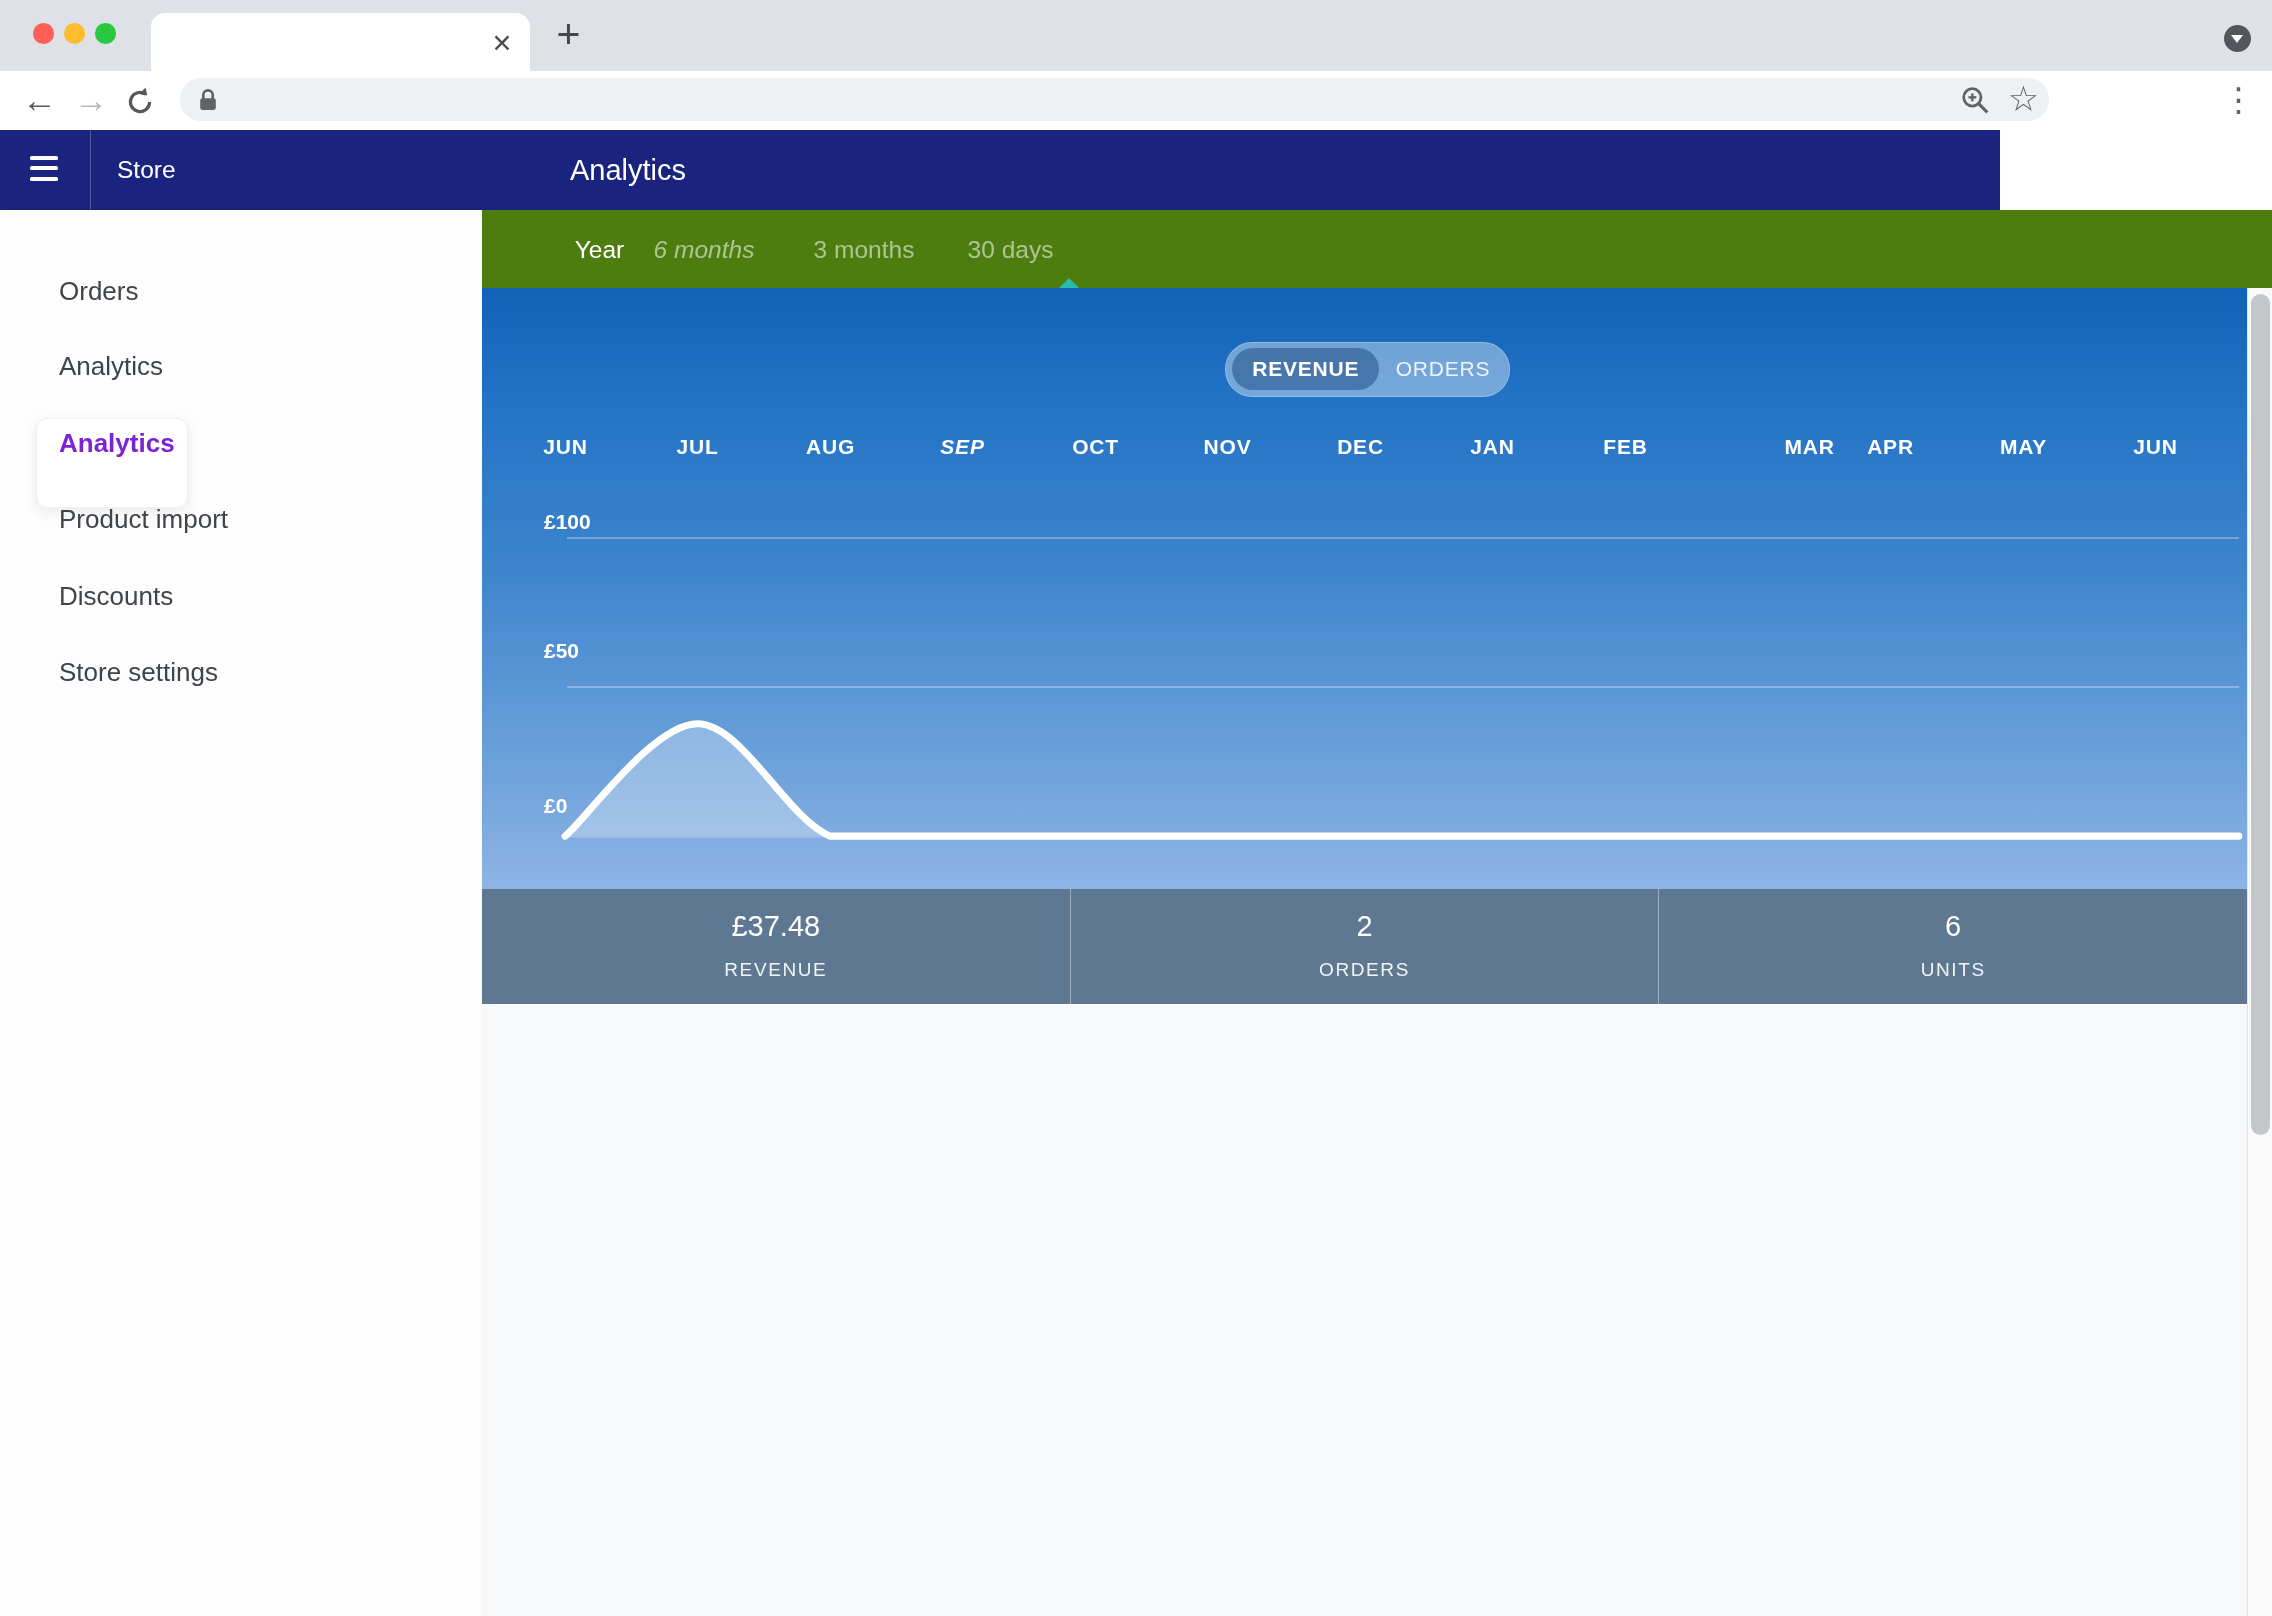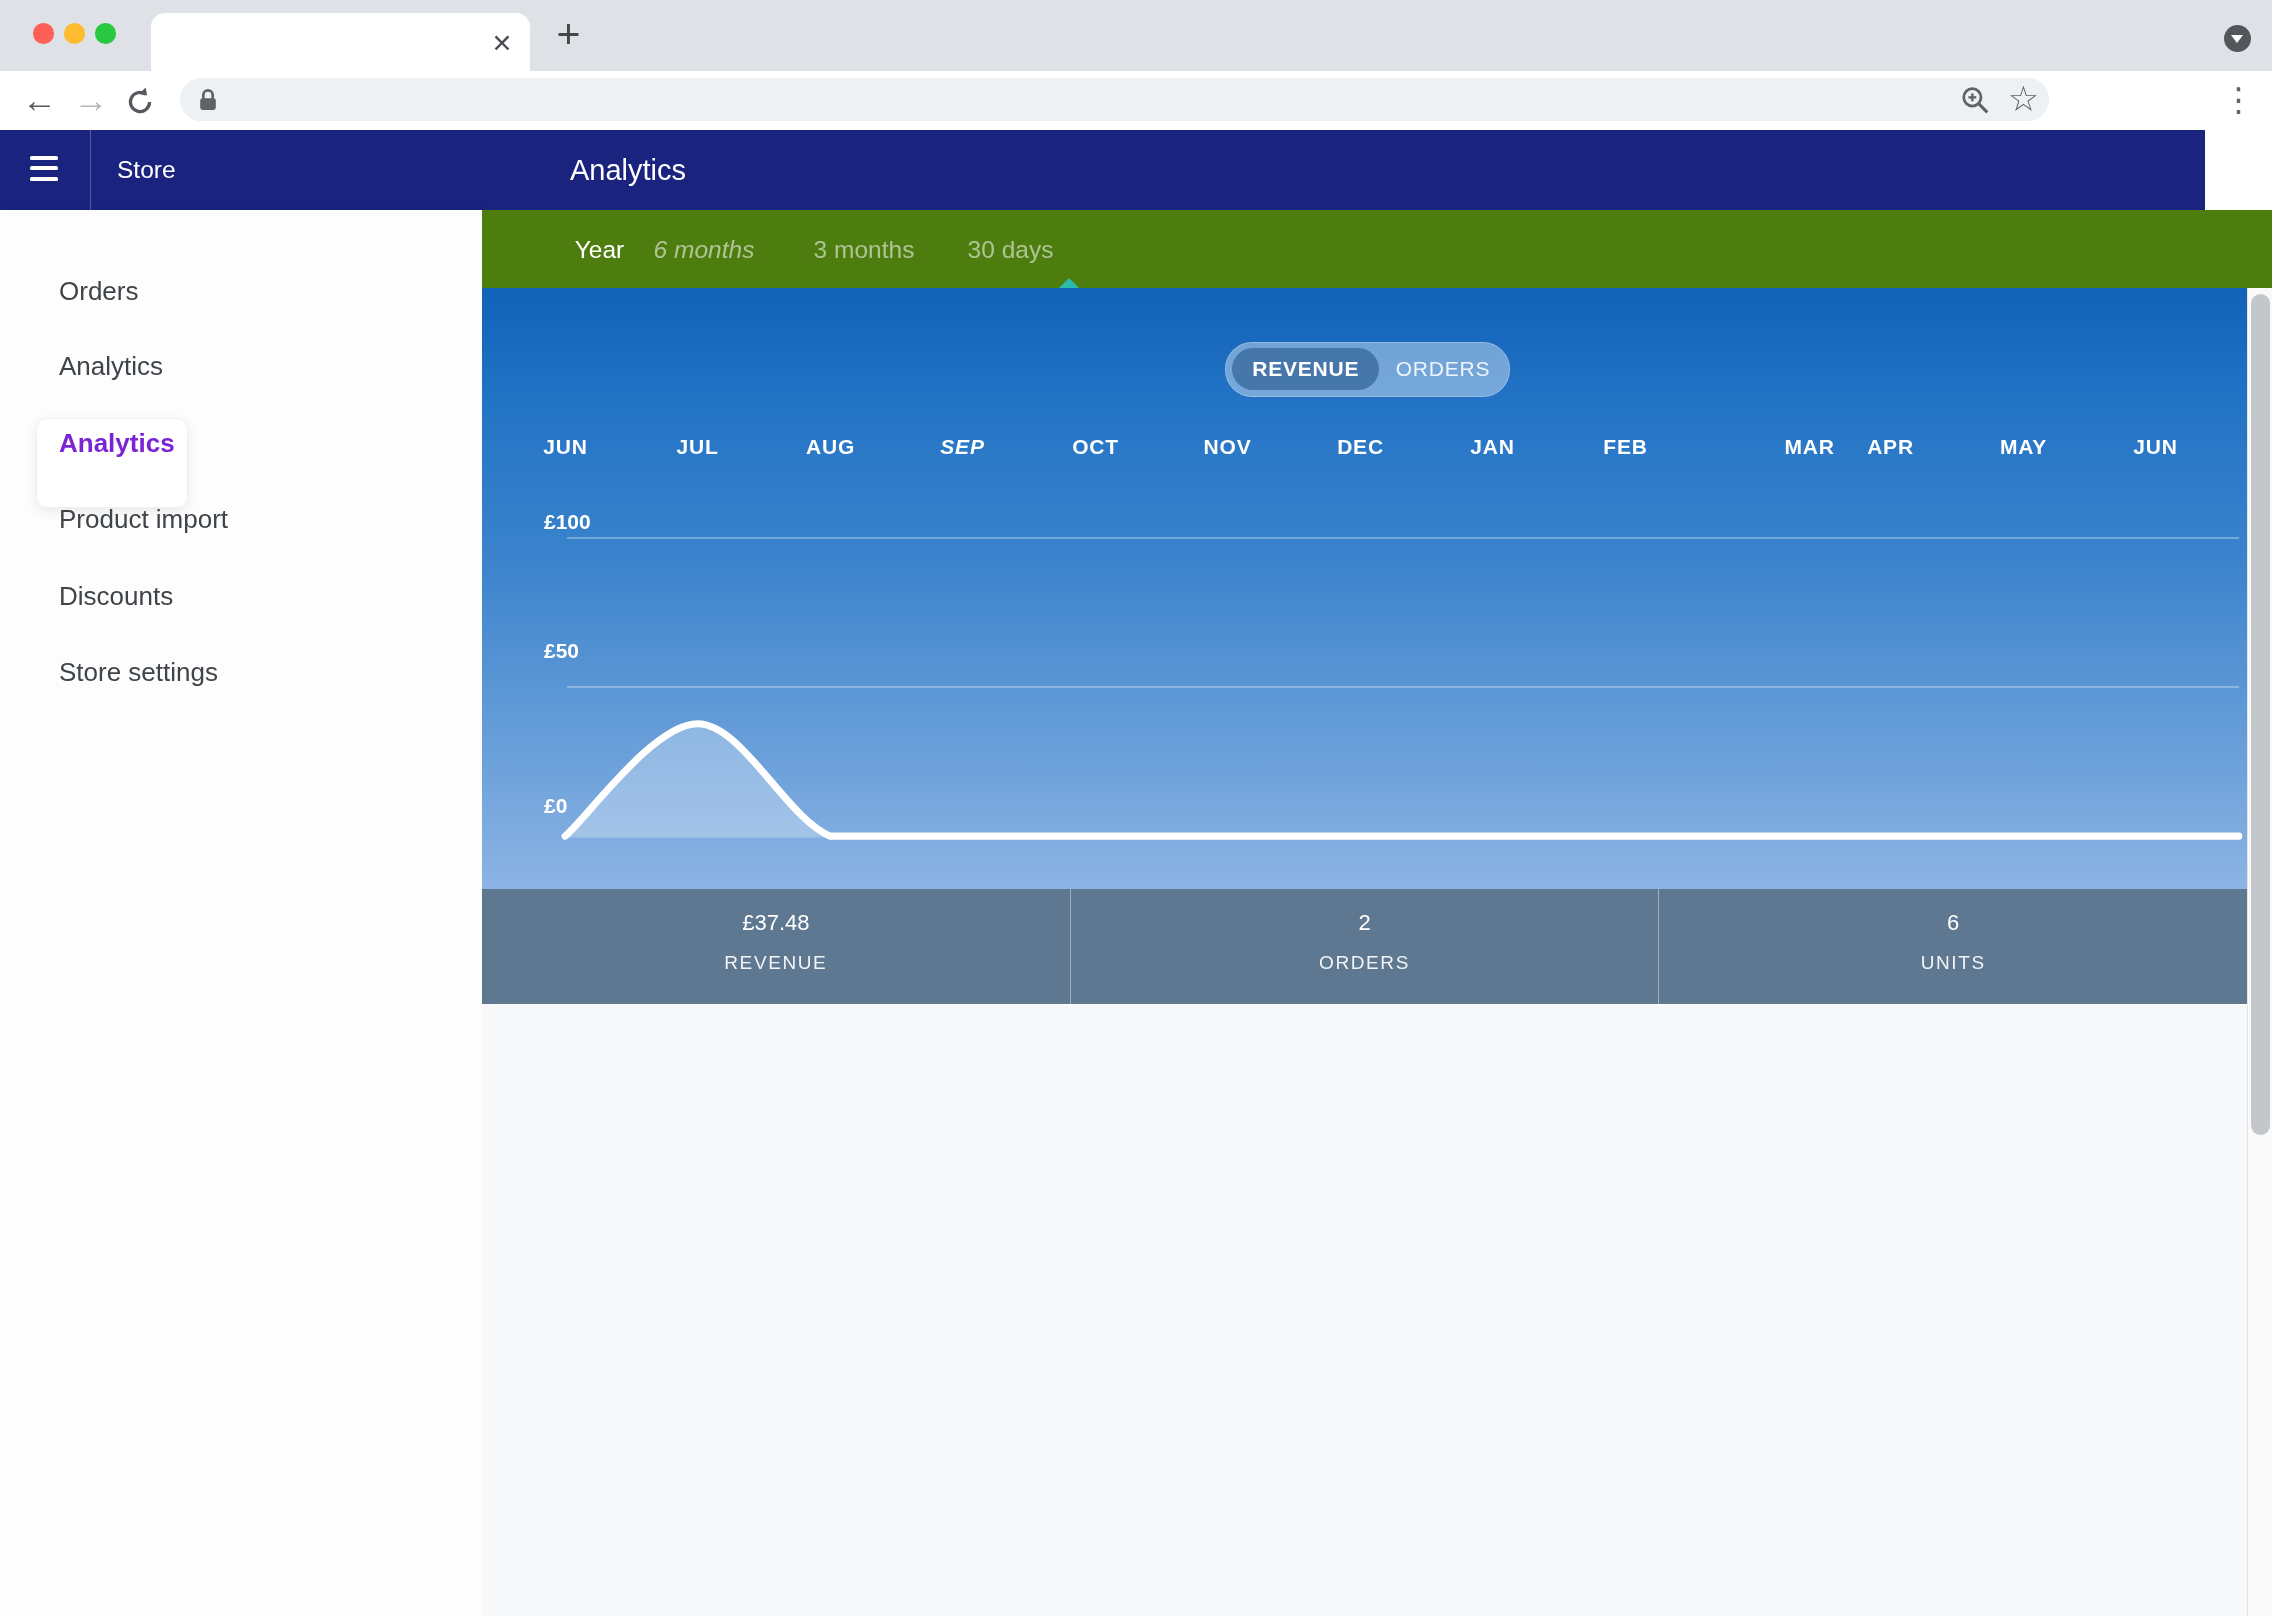--- a/index.html
+++ b/index.html
@@ -18,21 +18,21 @@
   #tab-overflow .tri{position:absolute;left:7px;top:10.3px;width:0;height:0;
       border-left:6.3px solid transparent;border-right:6.3px solid transparent;border-top:8px solid #fff;}
   #toolbar{left:0;top:71px;width:2273px;height:59px;background:#fff;}
   .navic{top:7px;font-size:35px;line-height:44px;color:#55595e;width:44px;text-align:center;}
   #urlbar{left:180px;top:7px;width:1869px;height:43px;border-radius:21px;background:#eef1f4;}
   #zoomicon{left:1959px;top:12.6px;}
   #star{left:2004px;top:4.7px;font-size:35px;color:#5f6368;width:39px;text-align:center;line-height:46px;}
   #dots{left:2221px;top:6.3px;font-size:33px;color:#5f6368;width:35px;text-align:center;line-height:46px;}
 
   
-  #appheader{left:0;top:130px;width:2205px;height:80px;background:#1a237e;}
+  #appheader{left:0;top:130px;width:2000px;height:80px;background:#1a237e;}
   #hamburger{left:30px;top:26px;width:28px;height:26px;cursor:pointer;}
   #hamburger div{width:28px;height:4px;background:#fff;border-radius:1.6px;margin-bottom:6.3px;}
   #hdr-divider{left:90px;top:0;width:0.8px;height:80px;background:rgba(255,255,255,.25);}
   #store-label{left:117px;top:0;height:80px;line-height:80px;color:#fff;font-size:24.5px;}
   #page-title{left:570px;top:0;height:80px;line-height:80px;color:#fff;font-size:29px;font-weight:500;}
 
   
   #sidebar{left:0;top:210px;width:482px;height:1406px;background:#fdfdfe;
            border-right:0.8px solid #ececec;box-shadow:4.7px 0 11px rgba(0,0,0,.05);}
   .sideitem{left:59px;height:32px;line-height:32px;font-size:26px;color:#3f4449;cursor:pointer;}
@@ -57,21 +57,21 @@
   .month{top:145px;width:95px;height:28px;line-height:28px;text-align:center;color:#fff;
      font-size:21px;font-weight:bold;letter-spacing:0.8px;}
   .ylabel{left:62px;height:28px;line-height:28px;color:#fff;font-size:21px;font-weight:bold;}
   .gridline{left:85px;width:1672px;height:1.6px;background:rgba(255,255,255,.3);}
   #curve-svg{left:0;top:0;}
 
   
   #statsbar{left:482px;top:889px;width:1765px;height:115px;background:#5e7891;display:flex;}
   .stat{flex:1;position:relative;text-align:center;color:#fff;}
   .stat + .stat{border-left:1.6px solid rgba(255,255,255,.4);}
-  .statvalue{margin-top:20.5px;font-size:22px;text-align:center;}
+  .statvalue{margin-top:20.5px;font-size:29px;text-align:center;}
   .statlabel{margin-top:16px;font-size:19px;letter-spacing:1.6px;color:rgba(255,255,255,.92);}
 
   
   #content-bg{left:482px;top:1005px;width:1765px;height:612px;background:#f7f8f9;}
 
   
   #scrollbar{left:2247px;top:288px;width:25px;height:1328px;background:#fafafa;border-left:0.8px solid #e3e3e3;}
   #scrollthumb{left:3.2px;top:5.5px;width:19px;height:841px;border-radius:9.5px;background:#c3c6ca;}
 </style>
 </head>

